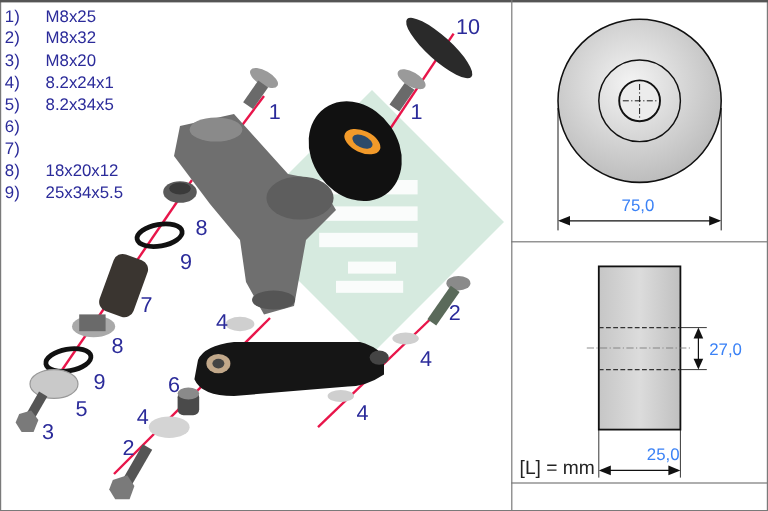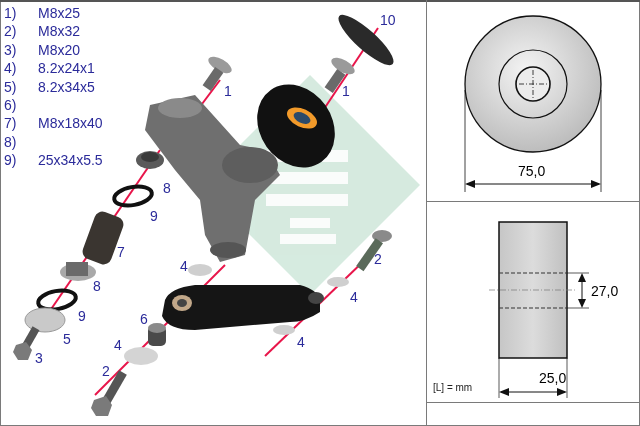--- a/index.html
+++ b/index.html
@@ -4,26 +4,26 @@
   <style>
     html, body { margin:0; padding:0; background:#fff; }
     body { width:640px; height:426px; position:relative; overflow:hidden; font-family:"Liberation Sans", sans-serif; }
     .frame { position:absolute; left:0; top:0; width:638px; height:424px; border:1px solid #7a7a7a; background:#fff; }
     .topline { position:absolute; left:0; top:0; width:640px; height:2px; background:#555; }
     .parts-list { position:absolute; left:4px; top:4px; color:#2b2b9a; font-size:14px; line-height:18.4px; }
     .parts-list .row { display:flex; white-space:nowrap; }
     .parts-list .num { width:34px; }
     .parts-list .num.wide { width:auto; margin-right:4px; }
     .explode { position:absolute; left:0; top:0; width:426px; height:426px; }
-    .callout { position:absolute; color:#2b2b9a; font-size:14px; }
+    .callout { position:absolute; color:#2b2b9a; font-size:18px; }
     .panel-sep-v { position:absolute; left:426px; top:0; width:1px; height:426px; background:#7a7a7a; }
     .panel-sep-h { position:absolute; left:426px; top:201px; width:214px; height:1px; background:#7a7a7a; }
     .panel-sep-h2 { position:absolute; left:426px; top:402px; width:214px; height:1px; background:#7a7a7a; }
-    .dim { position:absolute; color:#000000; font-size:14px; }
-    .unit-note { position:absolute; color:#222; font-size:10px; }
+    .dim { position:absolute; color:#3b82f6; font-size:14px; }
+    .unit-note { position:absolute; color:#222; font-size:16px; }
   </style>
 </head>
 <body>
 
 <div class="frame"></div>
 <div class="topline"></div>
 
 <svg class="explode" viewBox="0 0 426 426" width="426" height="426">
 
   <g opacity="0.85">
@@ -157,24 +157,24 @@
     </div>
   <div class="row">
       <span class="num">5)</span>
       <span>8.2x34x5</span>
     </div>
   <div class="row">
       <span class="num">6)</span>
     </div>
   <div class="row">
       <span class="num">7)</span>
-      <span>M8x18x40</span>
     </div>
   <div class="row">
       <span class="num">8)</span>
+      <span>18x20x12</span>
     </div>
   <div class="row">
       <span class="num">9)</span>
       <span>25x34x5.5</span>
     </div>
 </div>
 
 <div class="panel-sep-v"></div>
 <div class="panel-sep-h"></div>
 <div class="panel-sep-h2"></div>

